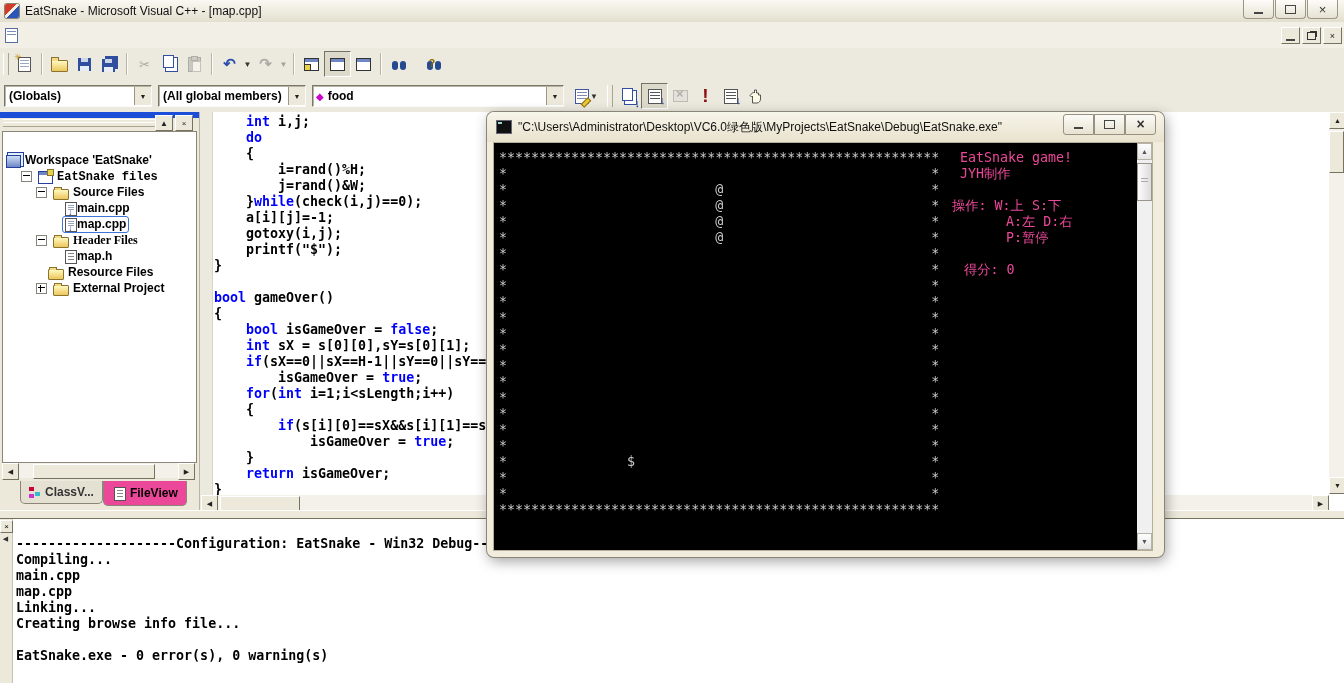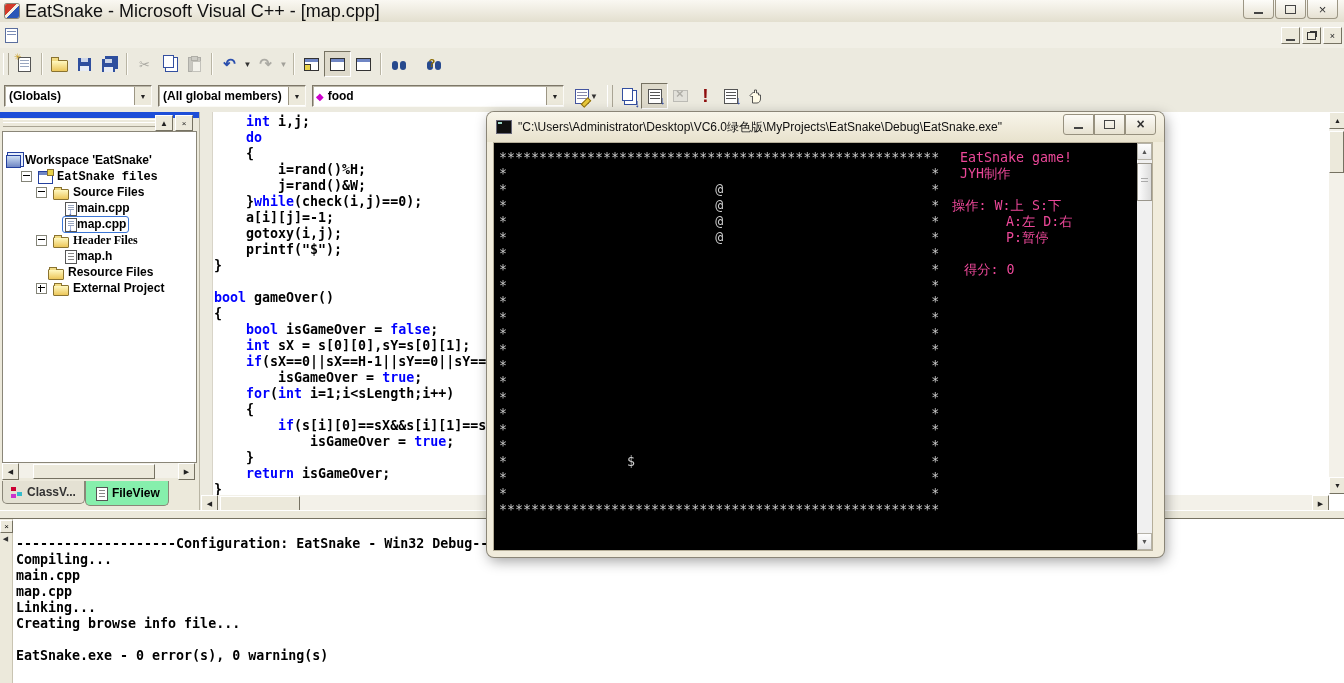--- a/index.html
+++ b/index.html
@@ -5,21 +5,21 @@
   html,body{margin:0;padding:0;}
   .screen{position:relative;width:1344px;height:683px;background:#ece9db;overflow:hidden;
           font-family:"Liberation Sans",sans-serif;color:#000;font-size:12px;}
   
   .titlebar{position:absolute;left:0;top:0;right:0;height:22px;
             background:linear-gradient(#faf8f2,#e3dfcf);border-bottom:1px solid #c9c4b2;
             display:flex;align-items:center;}
   .app-ico{width:14px;height:14px;margin:0 6px 0 5px;border-radius:2px;
            background:linear-gradient(135deg,#d23a2a 0 40%,#f3f0e6 40% 55%,#2a57b8 55% 100%);
            box-shadow:0 0 0 1px #8a8577;}
-  .title-text{font-size:18px;color:#111;}
+  .title-text{font-size:12px;color:#111;}
   .winbtns{position:absolute;right:6px;top:0;display:flex;gap:1px;}
   .wbtn{width:29px;height:18px;background:linear-gradient(#fdfcf9,#e6e1d2);
         border:1px solid #9c9684;border-top:none;border-radius:0 0 4px 4px;
         display:flex;align-items:center;justify-content:center;font-size:13px;color:#333;}
   .g-min{width:9px;height:2px;background:#444;margin-top:7px;}
   .g-max{width:9px;height:7px;border:1px solid #444;}
   
   .menubar{position:absolute;left:0;top:22px;right:0;height:26px;background:#f1efe6;
            border-bottom:1px solid #d8d4c4;display:flex;align-items:center;}
   .mdi-ico{width:11px;height:13px;background:#fff;border:1px solid #5a6e9e;margin:0 8px 0 5px;position:relative;}
@@ -117,24 +117,24 @@
        background:repeating-linear-gradient(#9aa7c0 0 1px,transparent 1px 2px);}
   .tico-cpp::after{content:"↓";position:absolute;left:2px;bottom:-2px;font-size:9px;font-weight:bold;color:#2244aa;}
   .tico-h::before{content:"";position:absolute;left:2px;top:2px;width:6px;height:8px;
        background:repeating-linear-gradient(#888 0 1px,transparent 1px 3px);}
   .tlabel{font-weight:bold;font-size:12px;}
   .selwrap{outline:1px solid #3b76d6;border-radius:2px;display:flex;align-items:center;padding-right:2px;}
   .ws-hscroll{position:absolute;left:2px;top:463px;width:193px;height:15px;background:#f3f1e9;display:flex;}
   .sb-btn{width:15px;height:15px;background:#ece9db;border:1px solid;border-color:#fff #767262 #767262 #fff;
        font-size:7px;display:flex;align-items:center;justify-content:center;color:#222;flex:0 0 auto;}
   .sb-thumb-h{height:13px;background:#ece9db;border:1px solid;border-color:#fff #767262 #767262 #fff;margin:1px 0;}
-  .ws-tabs{position:absolute;left:2px;top:481px;height:26px;display:flex;}
+  .ws-tabs{position:absolute;left:20px;top:481px;height:26px;display:flex;}
   .tab{display:flex;align-items:center;gap:4px;padding:0 8px;height:22px;background:#e4e1d3;
        border:1px solid #8a8678;border-top:none;border-radius:0 0 5px 5px;font-weight:bold;font-size:12px;color:#333;}
-  .tab.active{background:#86efac;height:24px;color:#000;}
+  .tab.active{background:#ec4899;height:24px;color:#000;}
   .tico-classview{width:12px;height:12px;position:relative;}
   .tico-classview::before{content:"";position:absolute;left:0;top:1px;width:5px;height:4px;background:#c03;}
   .tico-classview::after{content:"";position:absolute;left:6px;top:6px;width:5px;height:4px;background:#3bc;box-shadow:-6px 2px 0 0 #c3c;}
   
   .editor{position:absolute;left:199px;top:112px;right:0;bottom:173px;background:#fff;border-left:1px solid #b9b5a4;}
   .edit-margin{position:absolute;left:0;top:0;bottom:0;width:12px;background:#eceadf;border-right:1px solid #d8d4c8;}
   .code{position:absolute;left:14px;top:2px;font-family:"DejaVu Sans Mono",monospace;
         font-size:13.3px;line-height:16px;font-weight:bold;white-space:pre;}
   .code .kw{color:#0000ff;}
   .ed-vscroll{position:absolute;right:0;top:0;width:15px;bottom:16px;background:#f3f1e9;}

